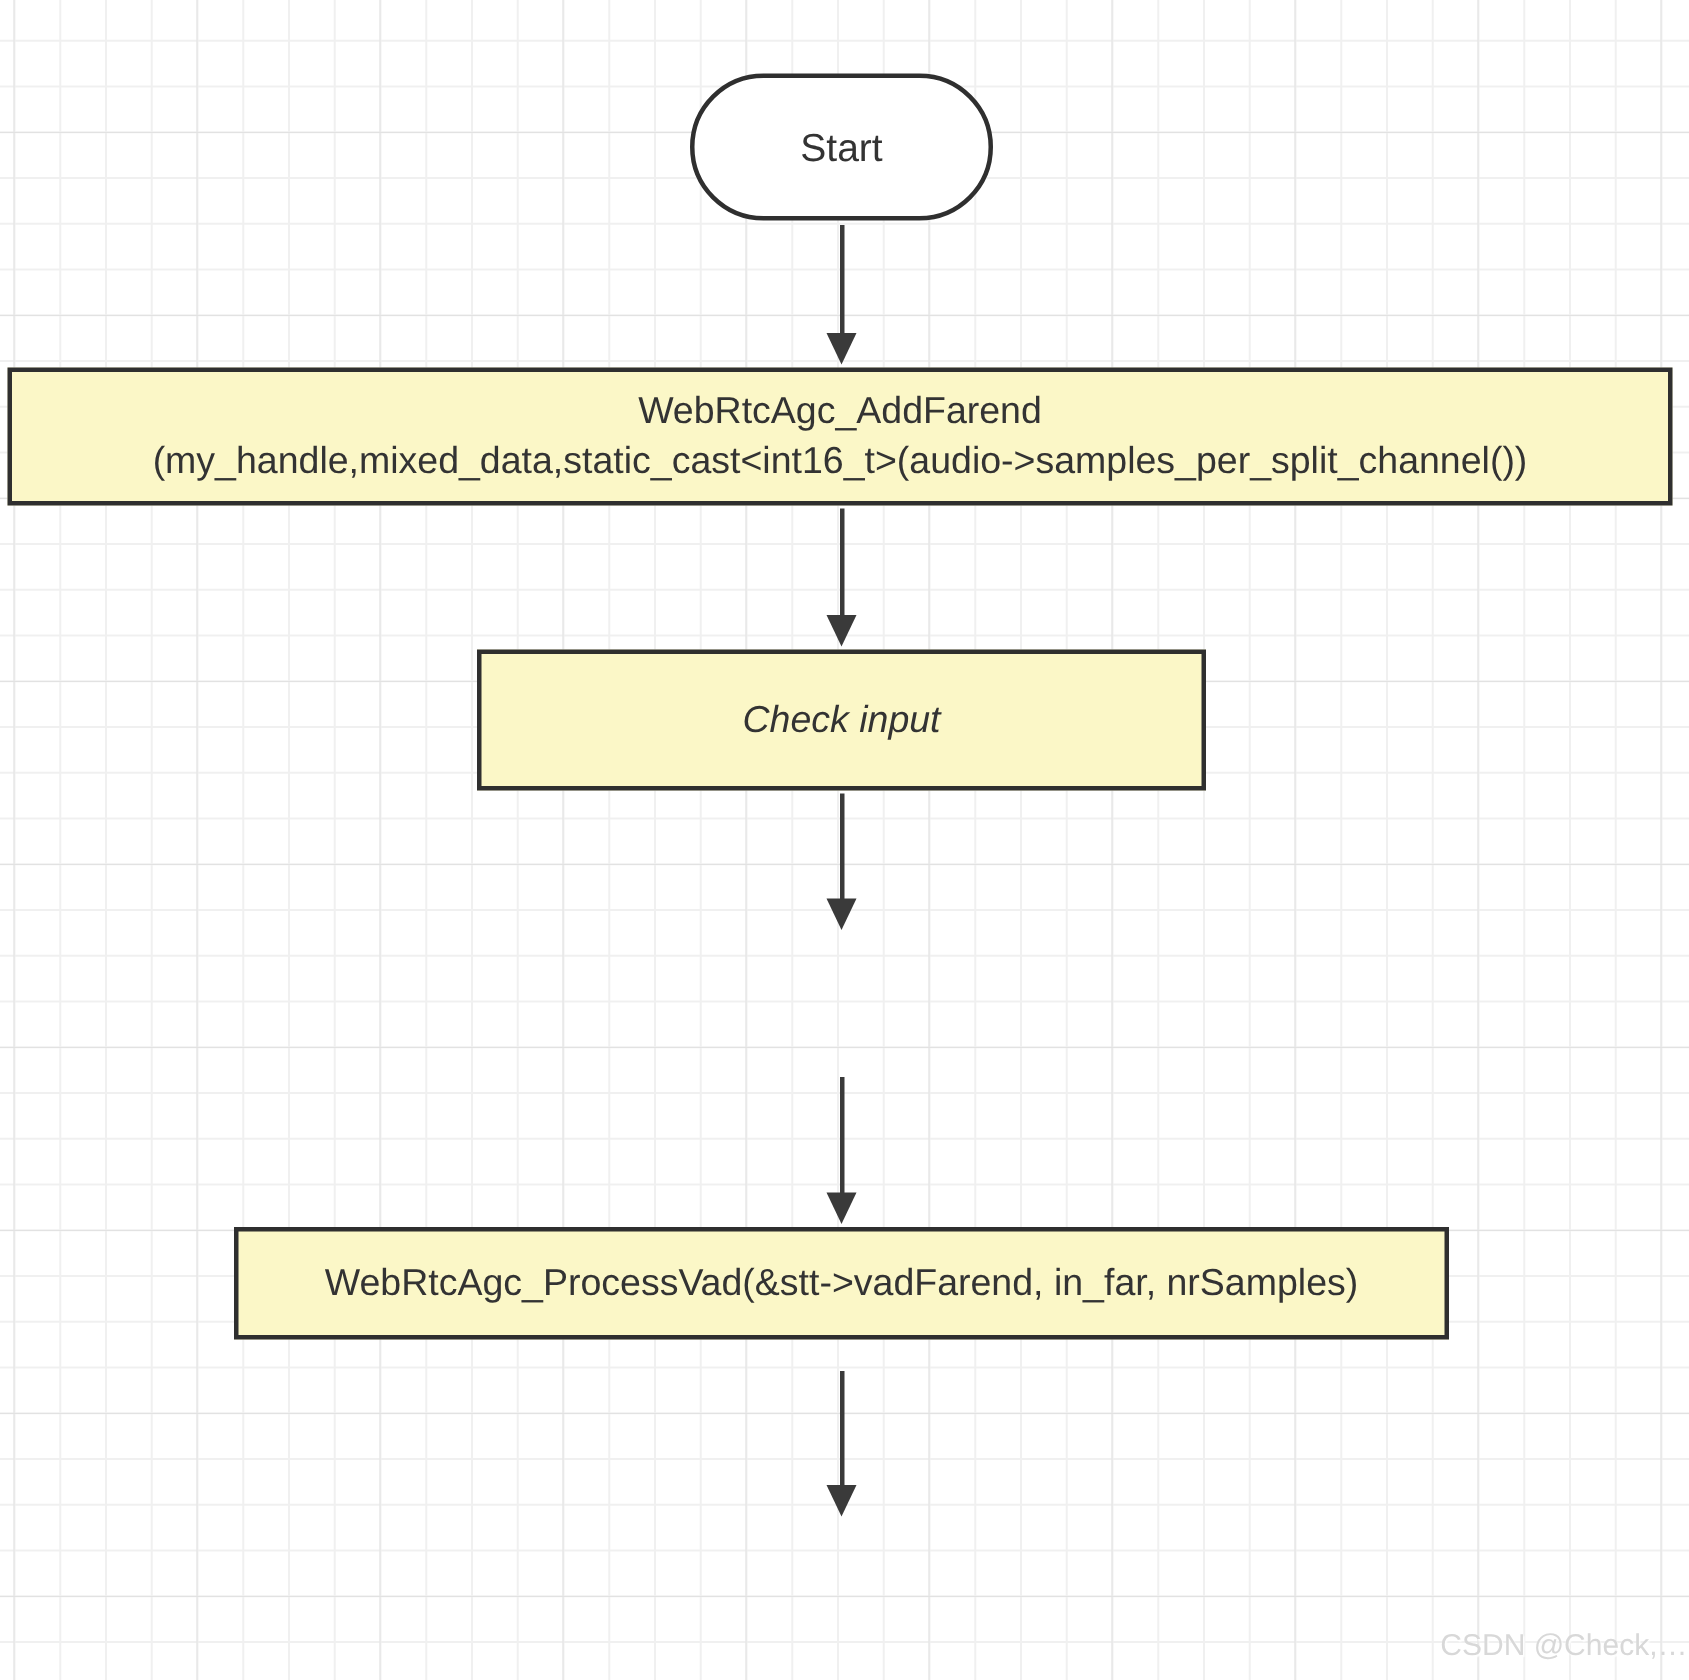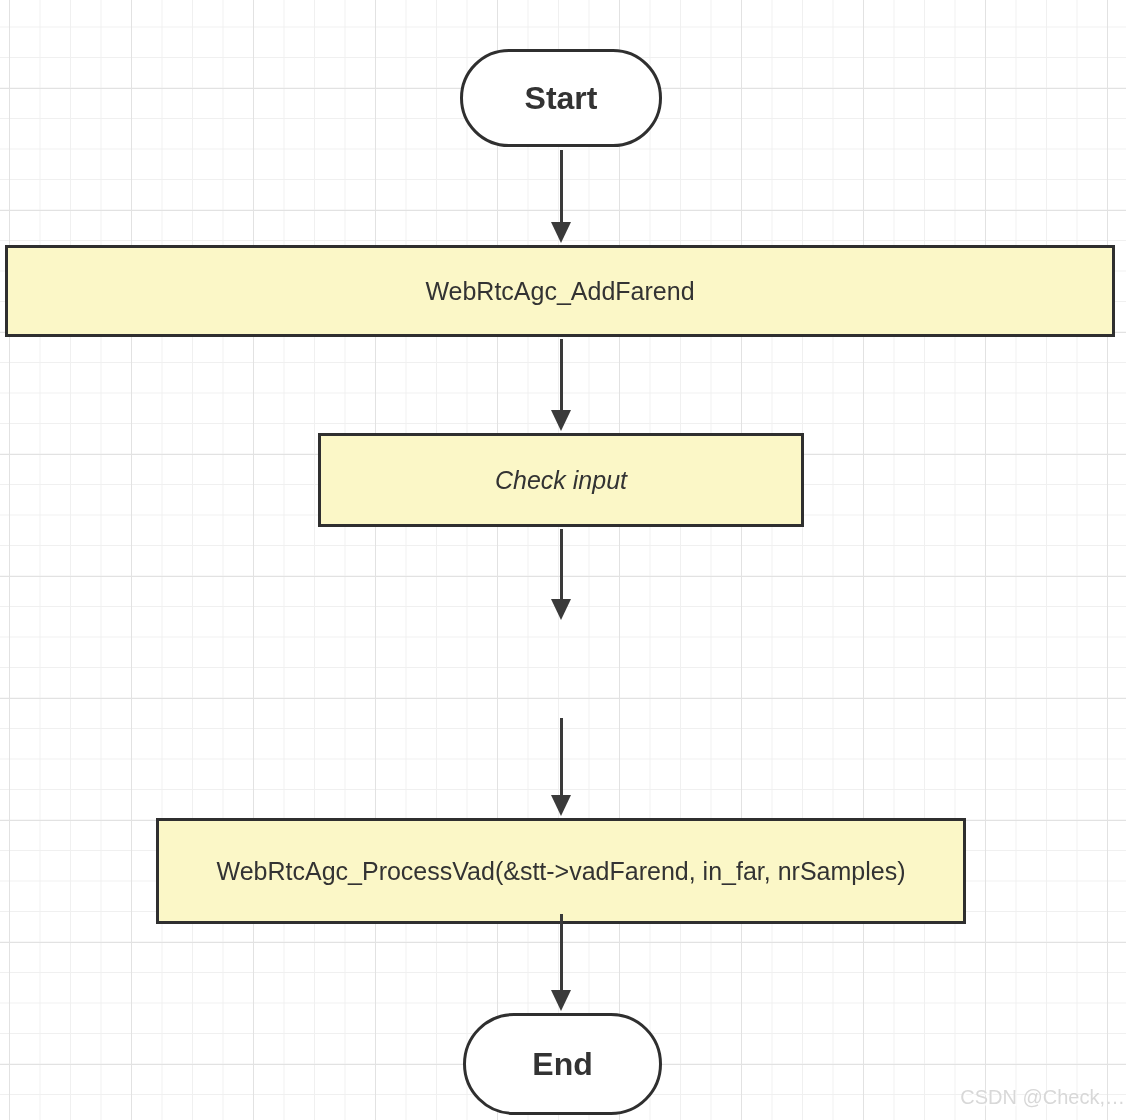--- a/index.html
+++ b/index.html
@@ -30,36 +30,35 @@
     flex-direction: column;
     align-items: center;
     justify-content: center;
     text-align: center;
     color: #333333;
   }
   .terminal {
     background: #ffffff;
     border: 3px solid #2f2f2f;
     border-radius: 52px;
-    font-size: 32px;
-    font-weight: bold;
+    font-size: 26px;
   }
   .process {
     background: #fbf7c7;
     border: 3px solid #2f2f2f;
     font-size: 25px;
     line-height: 33px;
   }
   .process .line { display: block; white-space: nowrap; }
 
   #node-start { left: 460px; top: 49px;  width: 202px;  height: 98px;  }
   #node-box1  { left: 5px;   top: 245px; width: 1110px; height: 92px;  }
   #node-box2  { left: 318px; top: 433px; width: 486px;  height: 94px; font-style: italic;  }
   #node-box3  { left: 85px;  top: 622px; width: 952px;  height: 94px;  }
-  #node-box4  { left: 156px; top: 818px; width: 810px;  height: 106px;  }
+  #node-box4  { left: 156px; top: 818px; width: 810px;  height: 75px;  }
   #node-end   { left: 463px; top: 1013px; width: 199px; height: 102px; border-radius: 54px; }
 
   .arrow {
     position: absolute;
     left: 551px;
     width: 20px;
   }
   .arrow .shaft {
     position: absolute;
     left: 8.5px;
@@ -103,20 +102,21 @@
     <span>Start</span>
   </div>
 
   <div class="arrow" id="arrow-1">
     <div class="shaft"></div>
     <div class="head"></div>
   </div>
 
   <div class="node process" id="node-box1">
     <span class="line">WebRtcAgc_AddFarend</span>
+    <span class="line">(my_handle,mixed_data,static_cast&lt;int16_t&gt;(audio-&gt;samples_per_split_channel())</span>
   </div>
 
   <div class="arrow" id="arrow-2">
     <div class="shaft"></div>
     <div class="head"></div>
   </div>
 
   <div class="node process" id="node-box2">
     <span class="line">Check input</span>
   </div>
@@ -134,19 +134,16 @@
 
   <div class="node process" id="node-box4">
     <span class="line">WebRtcAgc_ProcessVad(&amp;stt-&gt;vadFarend, in_far, nrSamples)</span>
   </div>
 
   <div class="arrow" id="arrow-5">
     <div class="shaft"></div>
     <div class="head"></div>
   </div>
 
-  <div class="node terminal" id="node-end">
-    <span>End</span>
-  </div>
 
   <div class="watermark">CSDN @Check,…</div>
 
 </div>
 
 </body></html>

